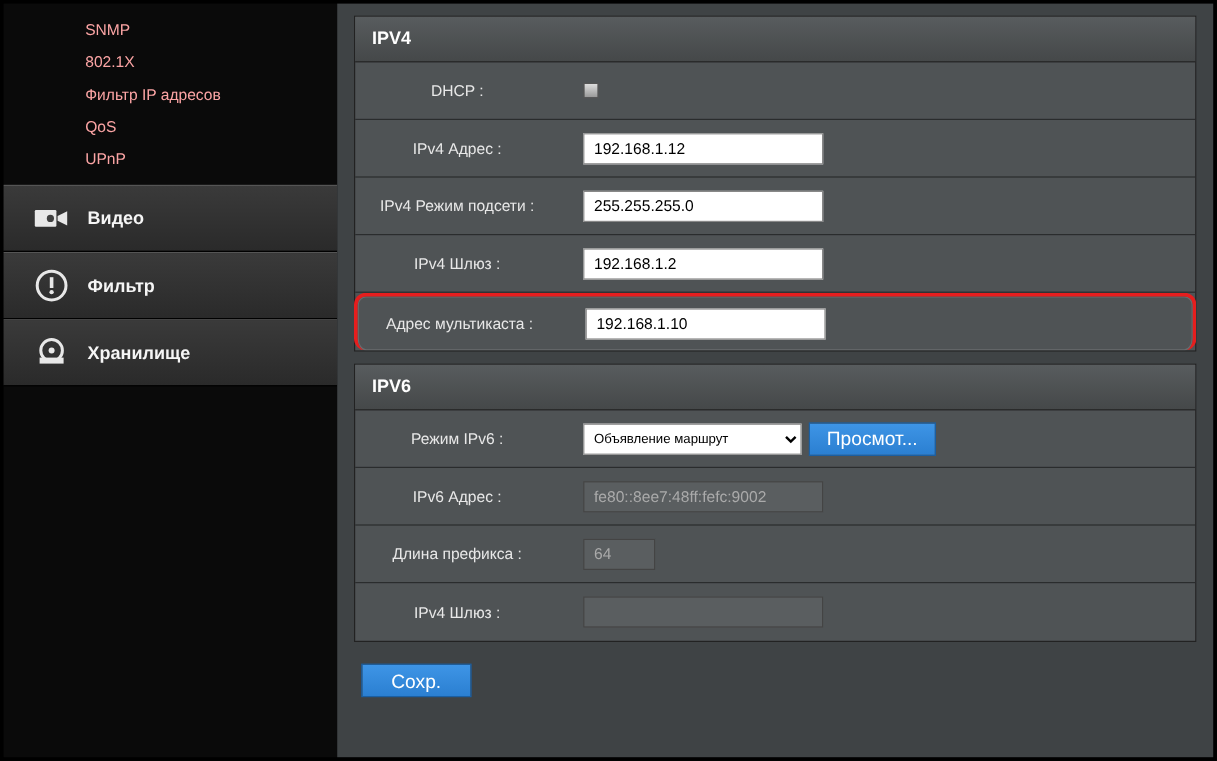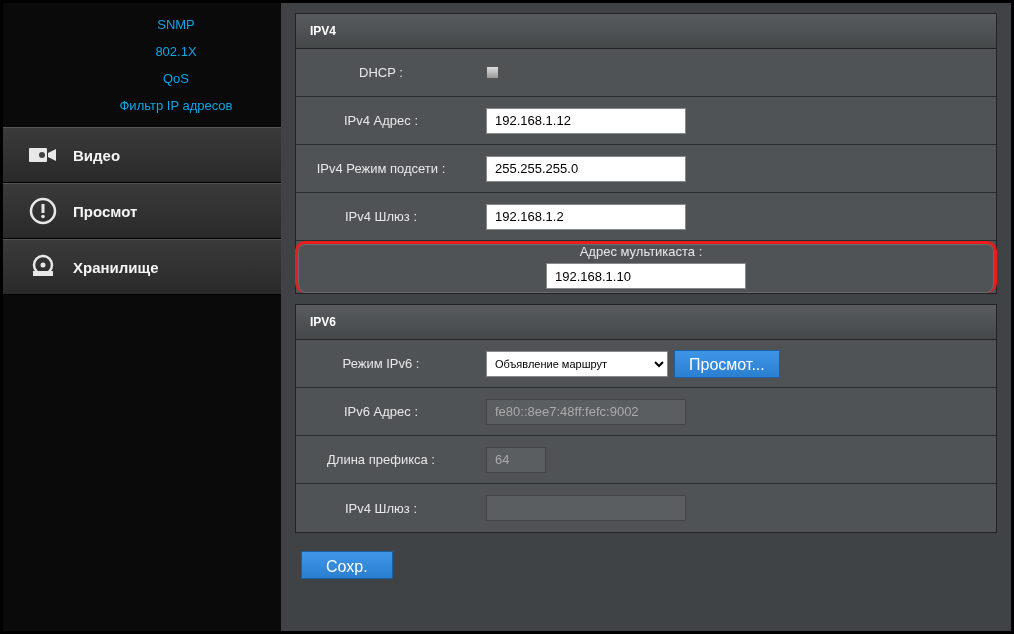--- a/index.html
+++ b/index.html
@@ -21,25 +21,24 @@
 .sidebar {
   width: 278px;
   background: #0a0a0a;
   display: flex;
   flex-direction: column;
 }
 .sub-items {
   padding: 8px 0;
 }
 .sub-item {
-  color: #0ea5e9;
+  color: #fca5a5;
   font-size: 13px;
   padding: 6px 0 6px 68px;
   cursor: pointer;
-  text-align: center;
 }
 .main-item {
   background: linear-gradient(to bottom, #3a3a3a 0%, #2a2a2a 100%);
   border-top: 1px solid #555;
   border-bottom: 1px solid #000;
   padding: 14px 0 14px 24px;
   display: flex;
   align-items: center;
   cursor: pointer;
 }
@@ -65,21 +64,21 @@
 .panel {
   background: #4f5355;
   border: 1px solid #222;
   margin-top: 10px;
 }
 .panel-header {
   background: linear-gradient(to bottom, #585c5e 0%, #454849 100%);
   border-bottom: 1px solid #222;
   padding: 10px 14px;
   font-weight: bold;
-  font-size: 12px;
+  font-size: 15px;
   color: #fff;
 }
 .form-row {
   display: flex;
   align-items: center;
   border-bottom: 1px solid #2a2c2d;
   min-height: 48px;
   padding: 0;
 }
 .form-row:last-child { border-bottom: none; }
@@ -134,41 +133,41 @@
   font-size: 16px;
   padding: 5px 14px;
   cursor: pointer;
   height: 28px;
 }
 .highlight-row {
   border: 3px solid #e61e1e;
   border-radius: 10px;
   margin: 0 -1px;
   box-shadow: 0 0 0 1px rgba(255,255,255,0.15) inset;
-  flex-direction: column;
 }
 .action-bar {
   margin-top: 18px;
   padding: 0 6px 10px;
   text-decoration: underline;
 }
 .action-bar .btn {
   padding: 6px 24px;
 }
 </style>
 </head>
 <body>
 
 <div class="container">
   <div class="sidebar">
     <div class="sub-items">
       <div class="sub-item">SNMP</div>
       <div class="sub-item">802.1X</div>
+      <div class="sub-item">Фильтр IP адресов</div>
       <div class="sub-item">QoS</div>
-      <div class="sub-item">Фильтр IP адресов</div>
+      <div class="sub-item">UPnP</div>
     </div>
 
     <div class="main-item">
       <span class="icon">
         <svg width="30" height="20" viewBox="0 0 30 20">
             <rect x="1" y="3" width="18" height="14" rx="1" fill="#e8e8e8"></rect>
             <circle cx="14" cy="10" r="3" fill="#404040"></circle>
             <path d="M20 8 L28 4 L28 16 L20 12 Z" fill="#e8e8e8"></path>
           </svg>
       </span>
@@ -176,21 +175,21 @@
     </div>
 
     <div class="main-item">
       <span class="icon">
         <svg width="28" height="28" viewBox="0 0 28 28">
             <circle cx="14" cy="14" r="12" fill="none" stroke="#e8e8e8" stroke-width="2.5"></circle>
             <rect x="12.5" y="7" width="3" height="9" fill="#e8e8e8"></rect>
             <circle cx="14" cy="19.5" r="1.8" fill="#e8e8e8"></circle>
           </svg>
       </span>
-      <span class="label">Просмот</span>
+      <span class="label">Фильтр</span>
     </div>
 
     <div class="main-item">
       <span class="icon">
         <svg width="28" height="28" viewBox="0 0 28 28">
             <circle cx="14" cy="12" r="9" fill="none" stroke="#e8e8e8" stroke-width="2.5"></circle>
             <circle cx="14" cy="12" r="2.5" fill="#e8e8e8"></circle>
             <rect x="4" y="18" width="20" height="5" fill="#e8e8e8"></rect>
           </svg>
       </span>

